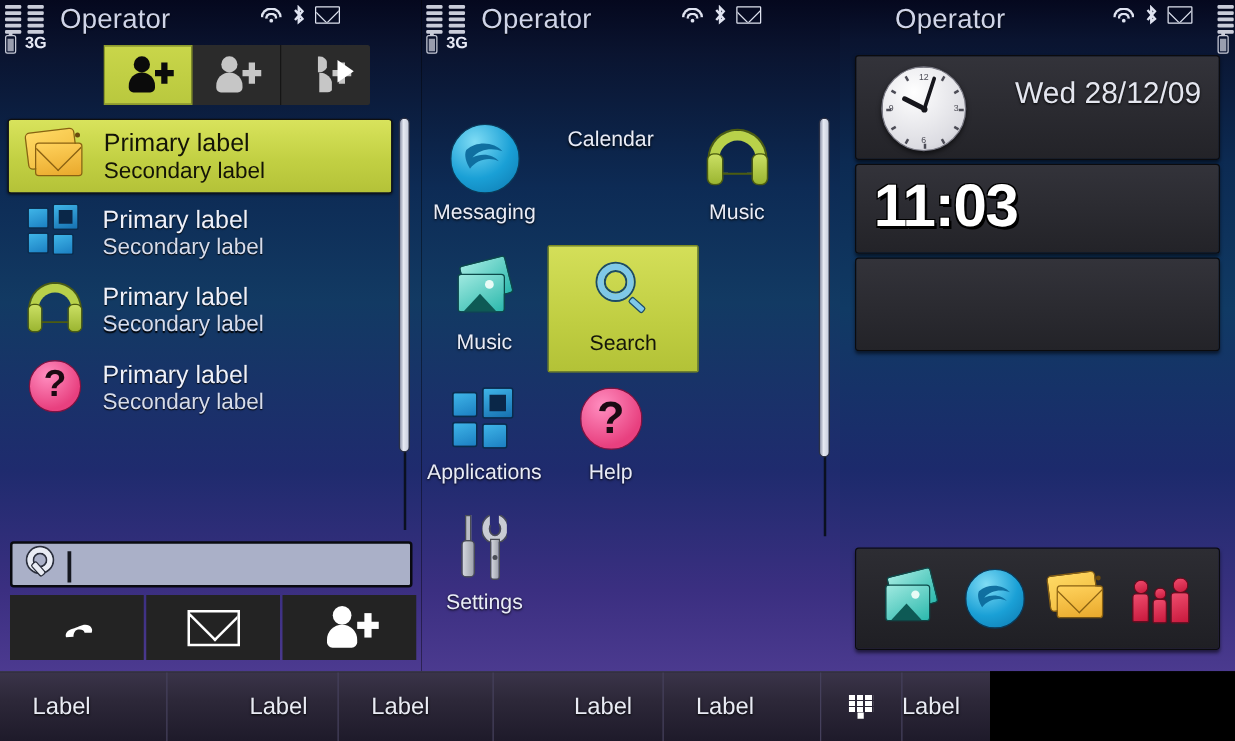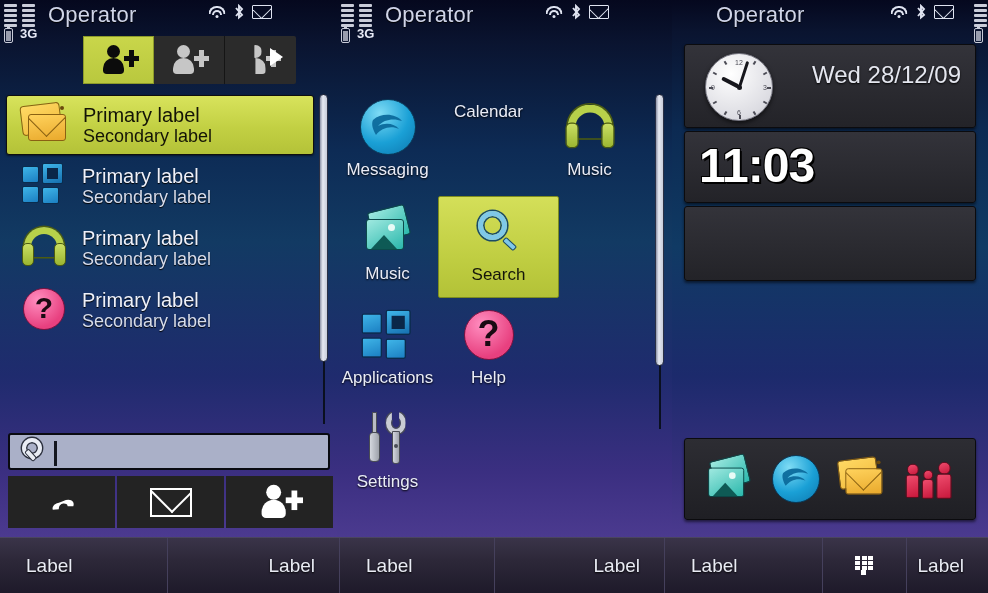--- a/index.html
+++ b/index.html
@@ -464,21 +464,21 @@
     text-shadow: 2px 2px 0 #000, -1px -1px 0 #000, 1px -1px 0 #000, -1px 1px 0 #000;
   }
 
   .dock-row {
     position: absolute; inset: 0; display: flex; align-items: center;
     justify-content: space-around; padding: 0 10px;
   }
 
   
   .toolbar {
-    position: absolute; left: 0; bottom: 0; width: 988px; height: 56px;
+    position: absolute; left: 0; bottom: 0; width: 792px; height: 56px;
     background: linear-gradient(180deg,#3a3449 0%, #2d2839 40%, #1e1a2a 100%);
     border-top: 1px solid #4a4560;
     display: flex;
   }
   .tb-cell {
     display: flex; align-items: center;
     border-right: 1px solid #45405c;
     font-size: 19px; color: #e9ebf4;
     text-shadow: 0 1px 2px #000;
   }

